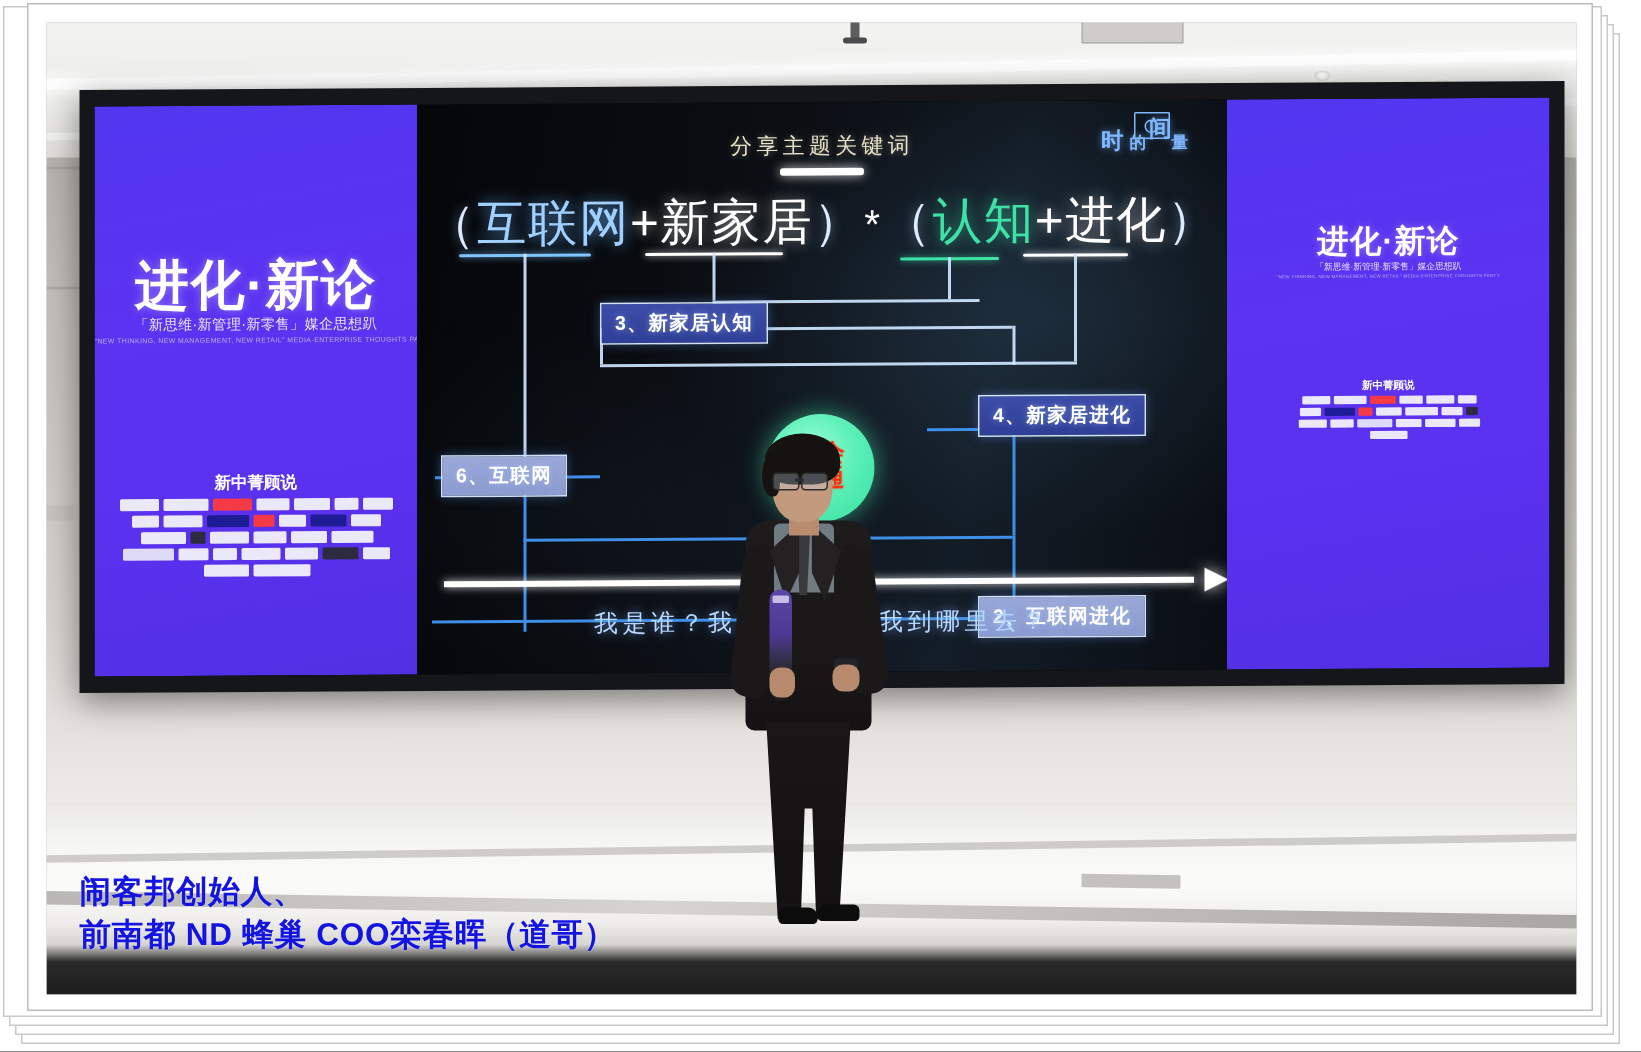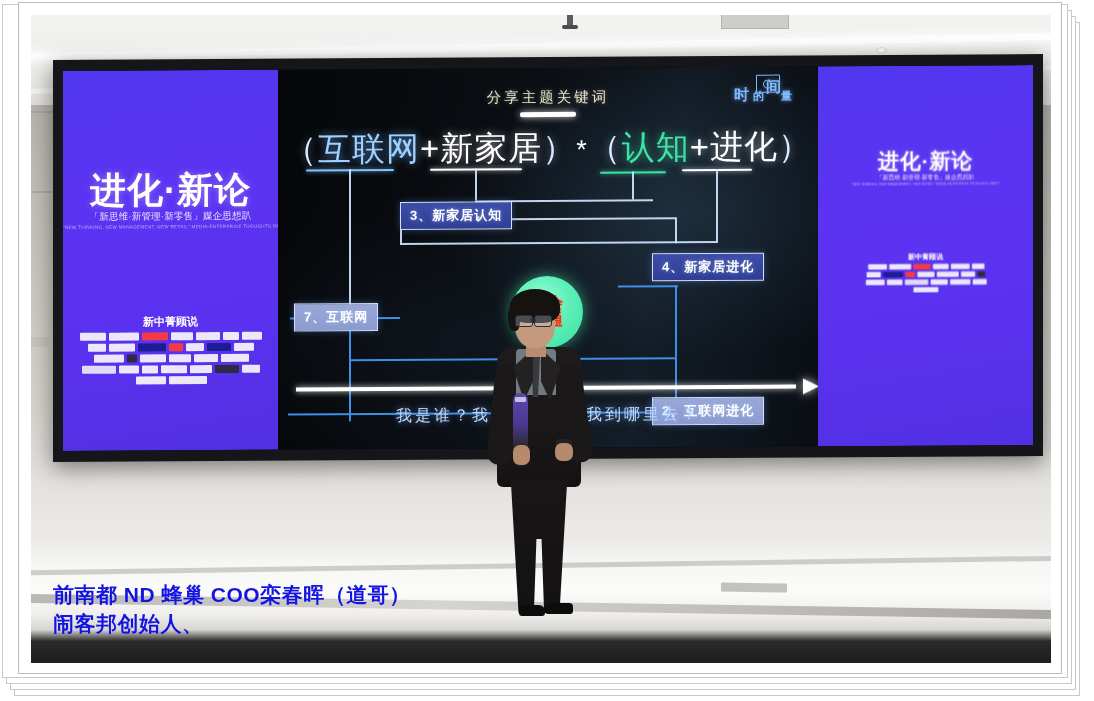--- a/index.html
+++ b/index.html
@@ -490,24 +490,24 @@
           <div class="ln ln-v" style="left:397px;top:150px;height:26px;"></div>
 
           <div class="ln ln-blue ln-h" style="left:12px;top:248px;width:110px;"></div>
           <div class="ln ln-blue ln-v" style="left:71px;top:248px;height:104px;"></div>
           <div class="ln ln-blue ln-h" style="left:71px;top:290px;width:326px;"></div>
           <div class="ln ln-blue ln-v" style="left:397px;top:218px;height:72px;"></div>
           <div class="ln ln-blue ln-h" style="left:340px;top:218px;width:60px;"></div>
           <div class="ln ln-blue ln-v" style="left:397px;top:290px;height:54px;"></div>
           <div class="ln ln-blue ln-h" style="left:10px;top:344px;width:388px;"></div>
 
-          <div class="node node-1" style="left:16px;top:234px;">7、互联网</div>
+          <div class="node node-1" style="left:16px;top:234px;">6、互联网</div>
           <div class="node node-2" style="left:374px;top:330px;">2、互联网进化</div>
           <div class="node" style="left:122px;top:133px;">3、新家居认知</div>
-          <div class="node" style="left:374px;top:186px;">4、新家居进化</div>
+          <div class="node" style="left:374px;top:196px;">4、新家居进化</div>
 
           <div class="hub" style="left:233px;top:208px;">
             <span>融会</span>
             <span>贯通</span>
           </div>
 
           <div class="arrow-bar"></div>
           <div class="arrow-head"></div>
           <div class="footer-line">我是谁？我从哪里来？我到哪里去？</div>
         </div>
@@ -535,18 +535,18 @@
       <div class="sp sp-shoe-r"></div>
       <div class="sp sp-mic"></div>
       <div class="sp sp-mic-lbl"></div>
       <div class="sp sp-mic-green"></div>
       <div class="sp sp-hand-l"></div>
       <div class="sp sp-clicker"></div>
       <div class="sp sp-hand-r"></div>
     </div>
 
     <div class="caption">
+      <div>闹客邦创始人、</div>
       <div>前南都 ND 蜂巢 COO栾春晖（道哥）</div>
-      <div>闹客邦创始人、</div>
     </div>
 
   </div>
 </div>
 
 </body></html>

